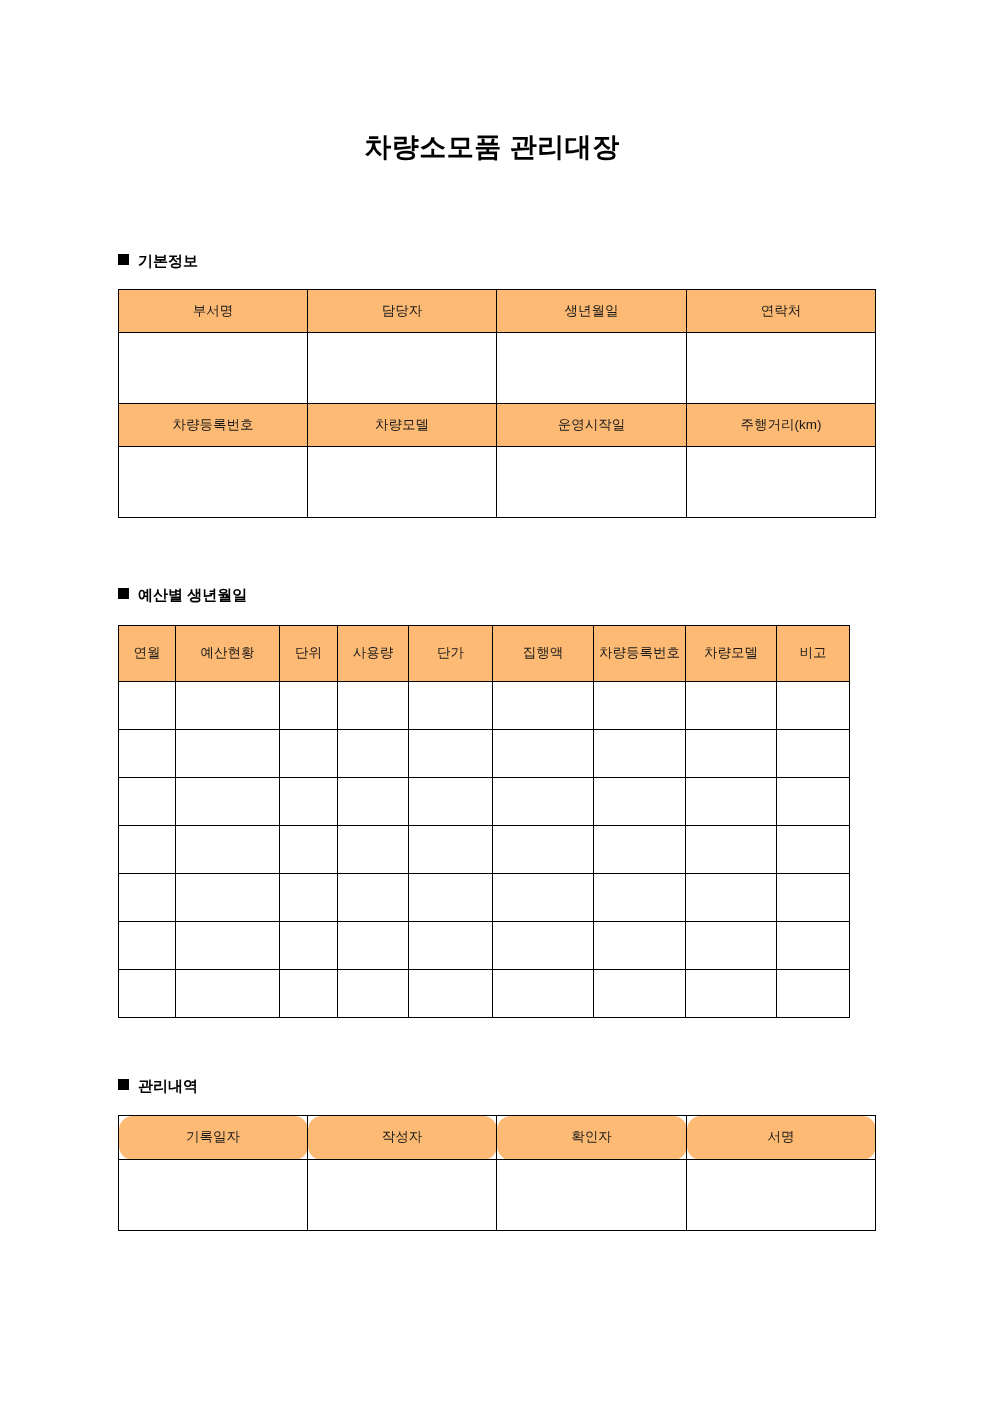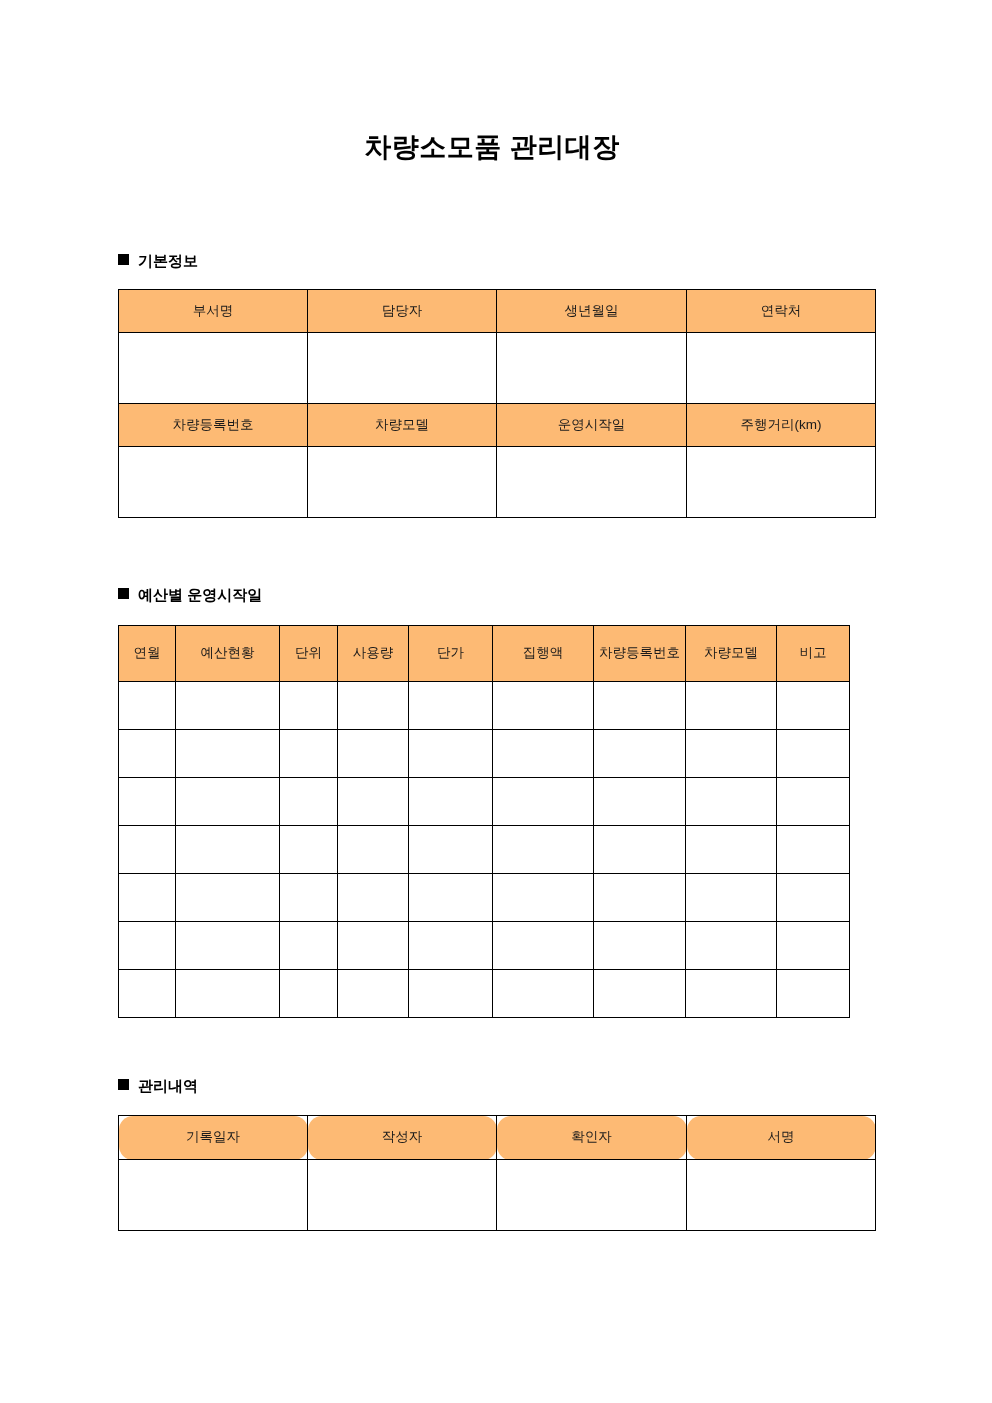--- a/index.html
+++ b/index.html
@@ -139,21 +139,21 @@
       <tr class="data-row">
         <td class="blank"></td>
         <td class="blank"></td>
         <td class="blank"></td>
         <td class="blank"></td>
       </tr>
     </tbody>
   </table>
 
   <div class="section-heading" id="sec-budget">
-    <span class="bullet"></span><span class="heading-text">예산별 운영시작일</span>
+    <span class="bullet"></span><span class="heading-text">예산별 생년월일</span>
   </div>
 
   <table class="form-table" id="table-budget">
     <colgroup>
       <col style="width:57px">
         <col style="width:104px">
         <col style="width:58px">
       <col style="width:71px">
         <col style="width:84px">
         <col style="width:101px">

